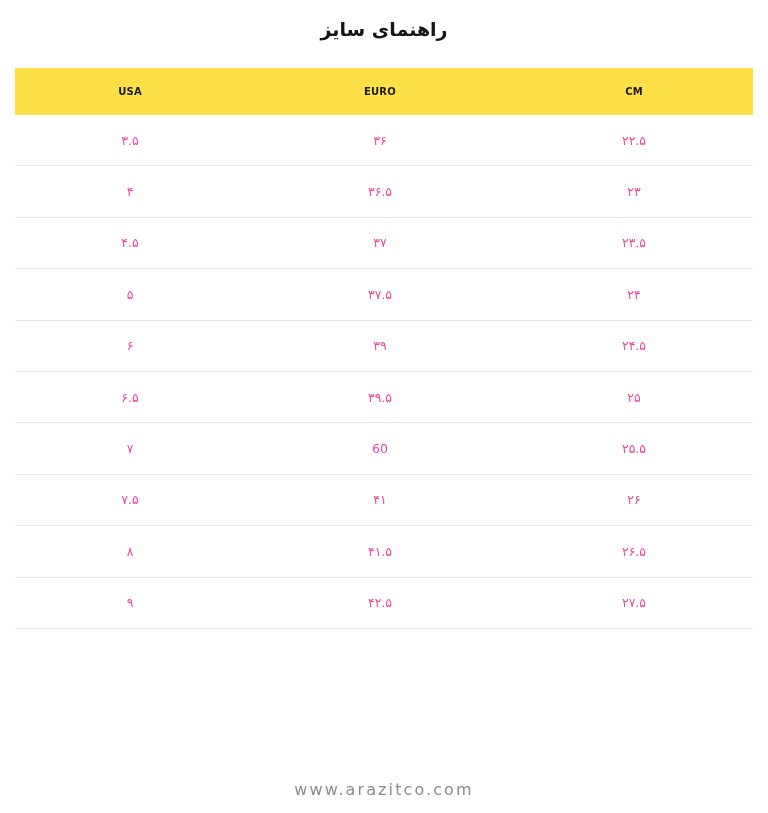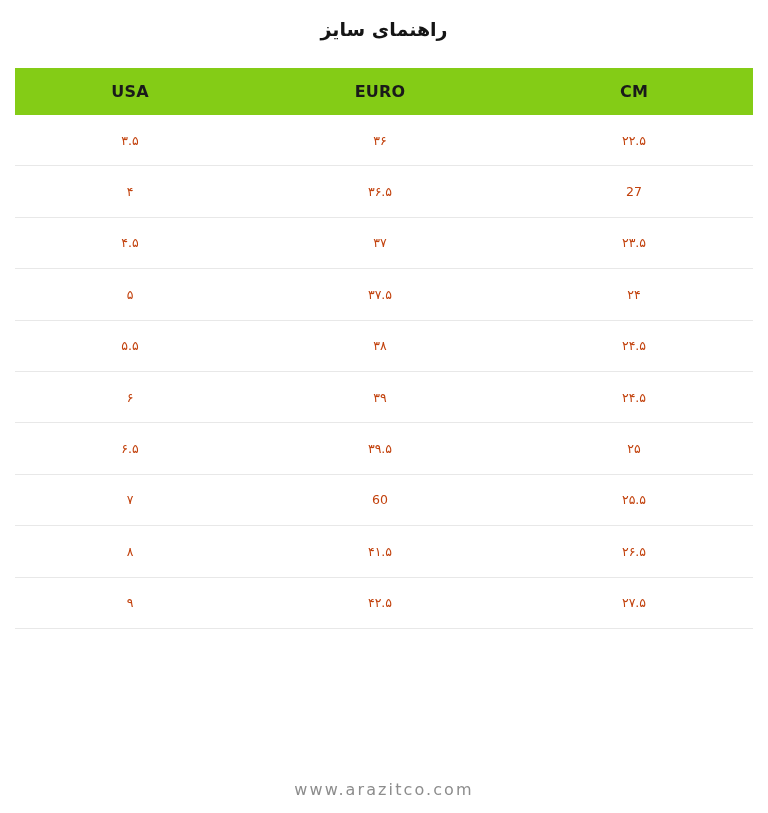--- a/index.html
+++ b/index.html
@@ -46,37 +46,37 @@
     border-collapse: collapse;
     table-layout: fixed;
     direction: ltr;
   }
 
   .size-table col.c-usa  { width: 230px; }
   .size-table col.c-euro { width: 270px; }
   .size-table col.c-cm   { width: 238px; }
 
   .size-table thead th {
-    background: #84cc16;
+    background: #fde047;
     height: 47px;
-    font-size: 16px;
+    font-size: 10px;
     font-weight: bold;
     color: #1a1a1a;
     text-align: center;
     vertical-align: middle;
     padding: 0;
     border: none;
     letter-spacing: 0.2px;
   }
 
   .size-table tbody td {
     height: 50.4px;
     font-size: 12.5px;
     font-weight: normal;
-    color: #c2410c;
+    color: #ec4899;
     text-align: center;
     vertical-align: middle;
     padding: 0;
     border-bottom: 1px solid #e8e8e8;
     direction: rtl;
   }
 
   .size-table tbody tr:first-child td {
     border-top: none;
   }
@@ -116,51 +116,51 @@
     </thead>
     <tbody id="table-body">
         <tr>
           <td>۳.۵</td>
           <td>۳۶</td>
           <td>۲۲.۵</td>
         </tr>
         <tr>
           <td>۴</td>
           <td>۳۶.۵</td>
-          <td>27</td>
+          <td>۲۳</td>
         </tr>
         <tr>
           <td>۴.۵</td>
           <td>۳۷</td>
           <td>۲۳.۵</td>
         </tr>
         <tr>
           <td>۵</td>
           <td>۳۷.۵</td>
           <td>۲۴</td>
-        </tr>
-        <tr>
-          <td>۵.۵</td>
-          <td>۳۸</td>
-          <td>۲۴.۵</td>
         </tr>
         <tr>
           <td>۶</td>
           <td>۳۹</td>
           <td>۲۴.۵</td>
         </tr>
         <tr>
           <td>۶.۵</td>
           <td>۳۹.۵</td>
           <td>۲۵</td>
         </tr>
         <tr>
           <td>۷</td>
           <td>60</td>
           <td>۲۵.۵</td>
+        </tr>
+        <tr>
+          <td>۷.۵</td>
+          <td>۴۱</td>
+          <td>۲۶</td>
         </tr>
         <tr>
           <td>۸</td>
           <td>۴۱.۵</td>
           <td>۲۶.۵</td>
         </tr>
         <tr>
           <td>۹</td>
           <td>۴۲.۵</td>
           <td>۲۷.۵</td>

